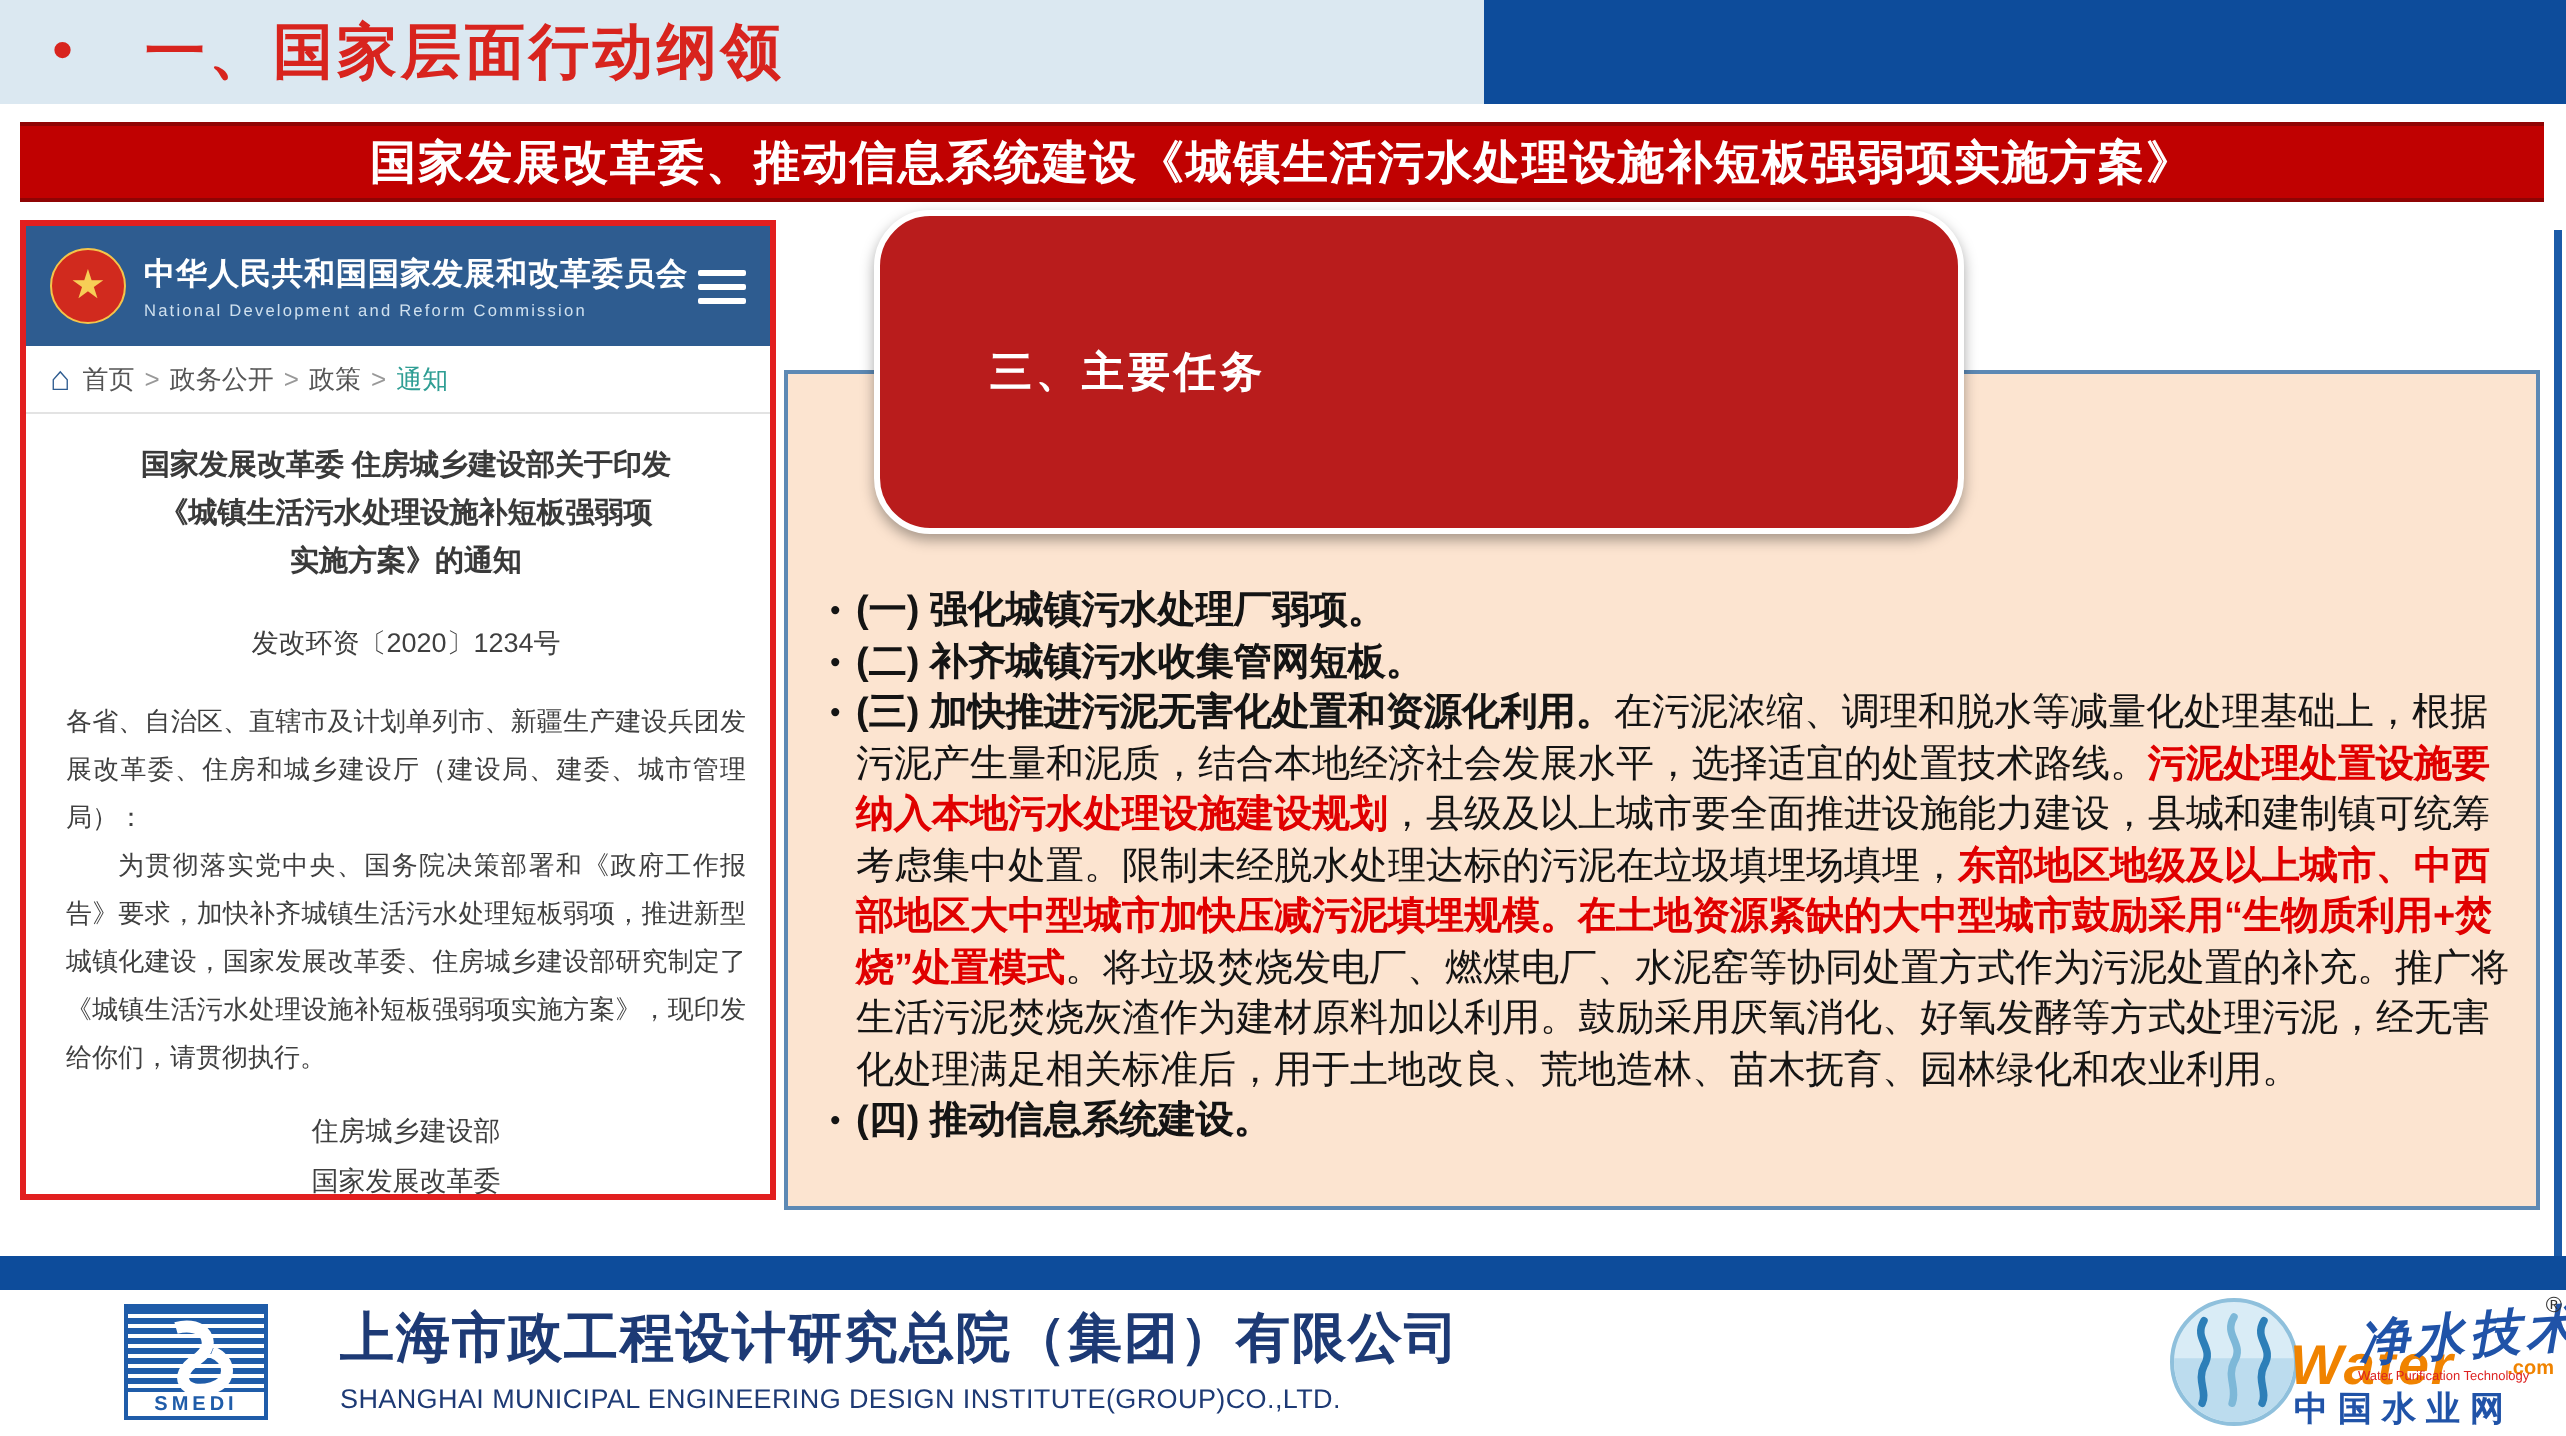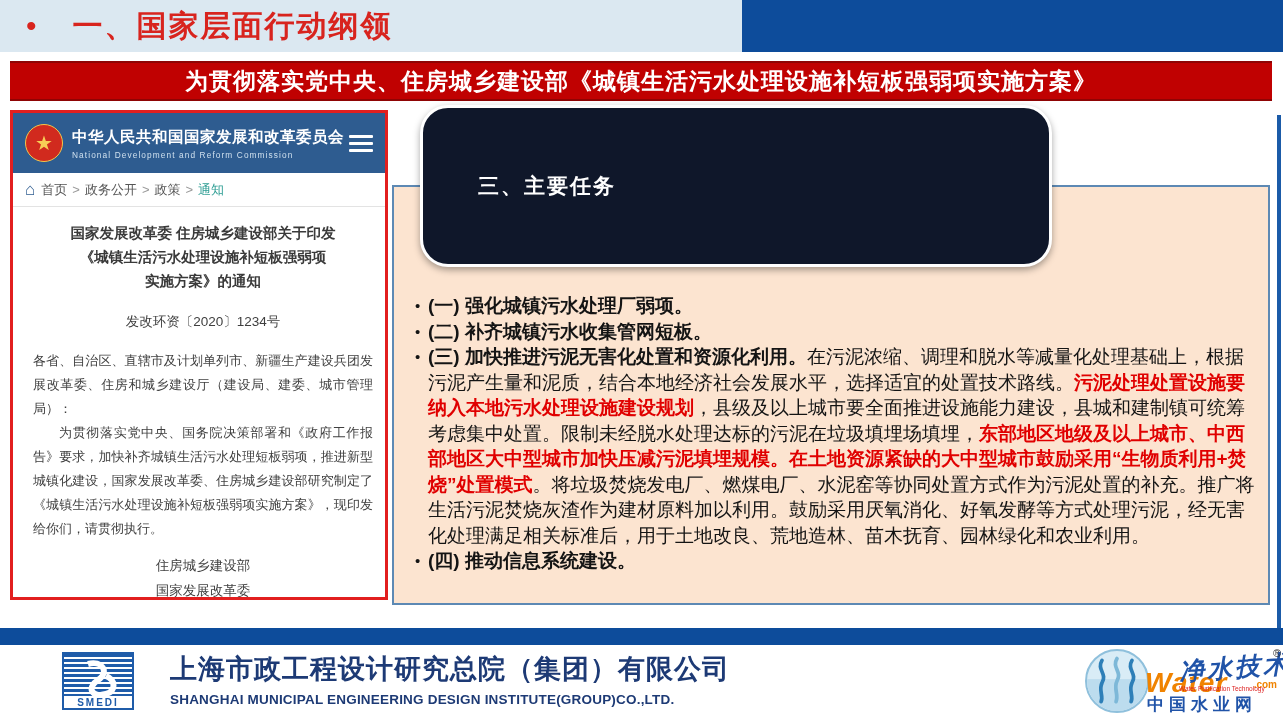--- a/index.html
+++ b/index.html
@@ -44,22 +44,22 @@
   .doc { padding:14px 12px 0 20px; color:#3f3f3f; }
   .doc-title { text-align:center; font-weight:bold; font-size:14.5px; line-height:24px; color:#3a3a3a; }
   .doc-number { text-align:center; margin-top:20px; font-size:13.5px; }
   .doc-body { margin-top:18px; font-size:13px; line-height:24px; text-align:justify; }
   .doc-body p.indent { text-indent:2em; }
   .signature { margin-top:12px; text-align:center; font-size:13.5px; line-height:25px; }
 
   
   .content-box { position:absolute; left:392px; top:185px; width:878px; height:420px;
                  background:#fce4d0; border:2px solid #5d89b4; }
-  .task-box { position:absolute; left:420px; top:105px; width:632px; height:162px;
-              background:#0f172a; border:3px solid #ffffff; border-radius:28px;
+  .task-box { position:absolute; left:437px; top:105px; width:545px; height:162px;
+              background:#b91c1c; border:3px solid #ffffff; border-radius:28px;
               box-shadow:0 3px 7px rgba(0,0,0,.35);
               display:flex; align-items:center; padding-left:55px; }
   .task-title { color:#ffffff; font-size:21px; font-weight:bold; letter-spacing:2px; }
 
   .task-list { position:absolute; left:415px; top:293px; width:840px; font-size:19px;
                line-height:25.5px; color:#141414; }
   .task-list li { list-style:none; position:relative; padding-left:13px; }
   .task-list li::before { content:"•"; position:absolute; left:0; top:0; font-size:15px; color:#141414; }
   .seg-bold { font-weight:bold; }
   .seg-normal { font-weight:normal; }
@@ -72,21 +72,21 @@
   .smedi-logo { position:absolute; left:62px; top:7px; width:72px; height:58px;
                 border:2px solid #1f5ca9; background:
                 repeating-linear-gradient(#1f5ca9 0 3px, #ffffff 3px 5px);
                 display:flex; flex-direction:column; justify-content:flex-end; }
   .smedi-glyph { position:absolute; left:10px; top:4px; width:50px; height:40px; }
   .smedi-strip { height:14px; background:#ffffff; border-top:2px solid #1f5ca9;
                  display:flex; align-items:center; justify-content:center;
                  color:#1f5ca9; font-size:10px; font-weight:bold; letter-spacing:2px; }
   .company { position:absolute; left:170px; top:6px; }
   .company-cn { color:#1d3a75; font-size:27px; font-weight:bold; letter-spacing:1px; }
-  .company-en { color:#1d3a75; font-size:13.5px; font-weight:bold; margin-top:5px; letter-spacing:.2px; }
+  .company-en { color:#1d3a75; font-size:13.5px; font-weight:normal; margin-top:5px; letter-spacing:.2px; }
 
   .water-logo { position:absolute; left:1075px; top:0; width:208px; height:73px; }
   .water-circle { position:absolute; left:10px; top:4px; width:64px; height:64px; border-radius:50%;
                   background:#d9ecf6; border:2px solid #8fc0dc; overflow:hidden; }
   .water-brand { position:absolute; left:70px; top:22px; color:#f08300; font-size:28px;
                  font-weight:bold; font-style:italic; letter-spacing:1px; }
   .water-cn { position:absolute; left:104px; top:6px; color:#2053a8; font-size:25px; font-weight:bold;
               font-style:italic; letter-spacing:3px; transform:rotate(-4deg); white-space:nowrap; }
   .water-reg { position:absolute; right:2px; top:2px; color:#333; font-size:11px; }
   .water-com { position:absolute; right:6px; top:34px; color:#f08300; font-size:10px; font-weight:bold; }
@@ -99,21 +99,21 @@
 
 <div class="slide">
 
   <div class="top-banner">
     <span class="top-bullet">•</span>
     <span class="section-title">一、国家层面行动纲领</span>
   </div>
   <div class="top-right-rect"></div>
 
   <div class="red-banner">
-    <span>为贯彻落实党中央、住房城乡建设部《城镇生活污水处理设施补短板强弱项实施方案》</span>
+    <span>国家发展改革委、推动信息系统建设《城镇生活污水处理设施补短板强弱项实施方案》</span>
   </div>
 
   <div class="right-edge-line"></div>
 
   <div class="left-panel">
     <div class="ndrc-header">
       <div class="emblem">
         <span>★</span>
       </div>
       <div class="ndrc-titles">

